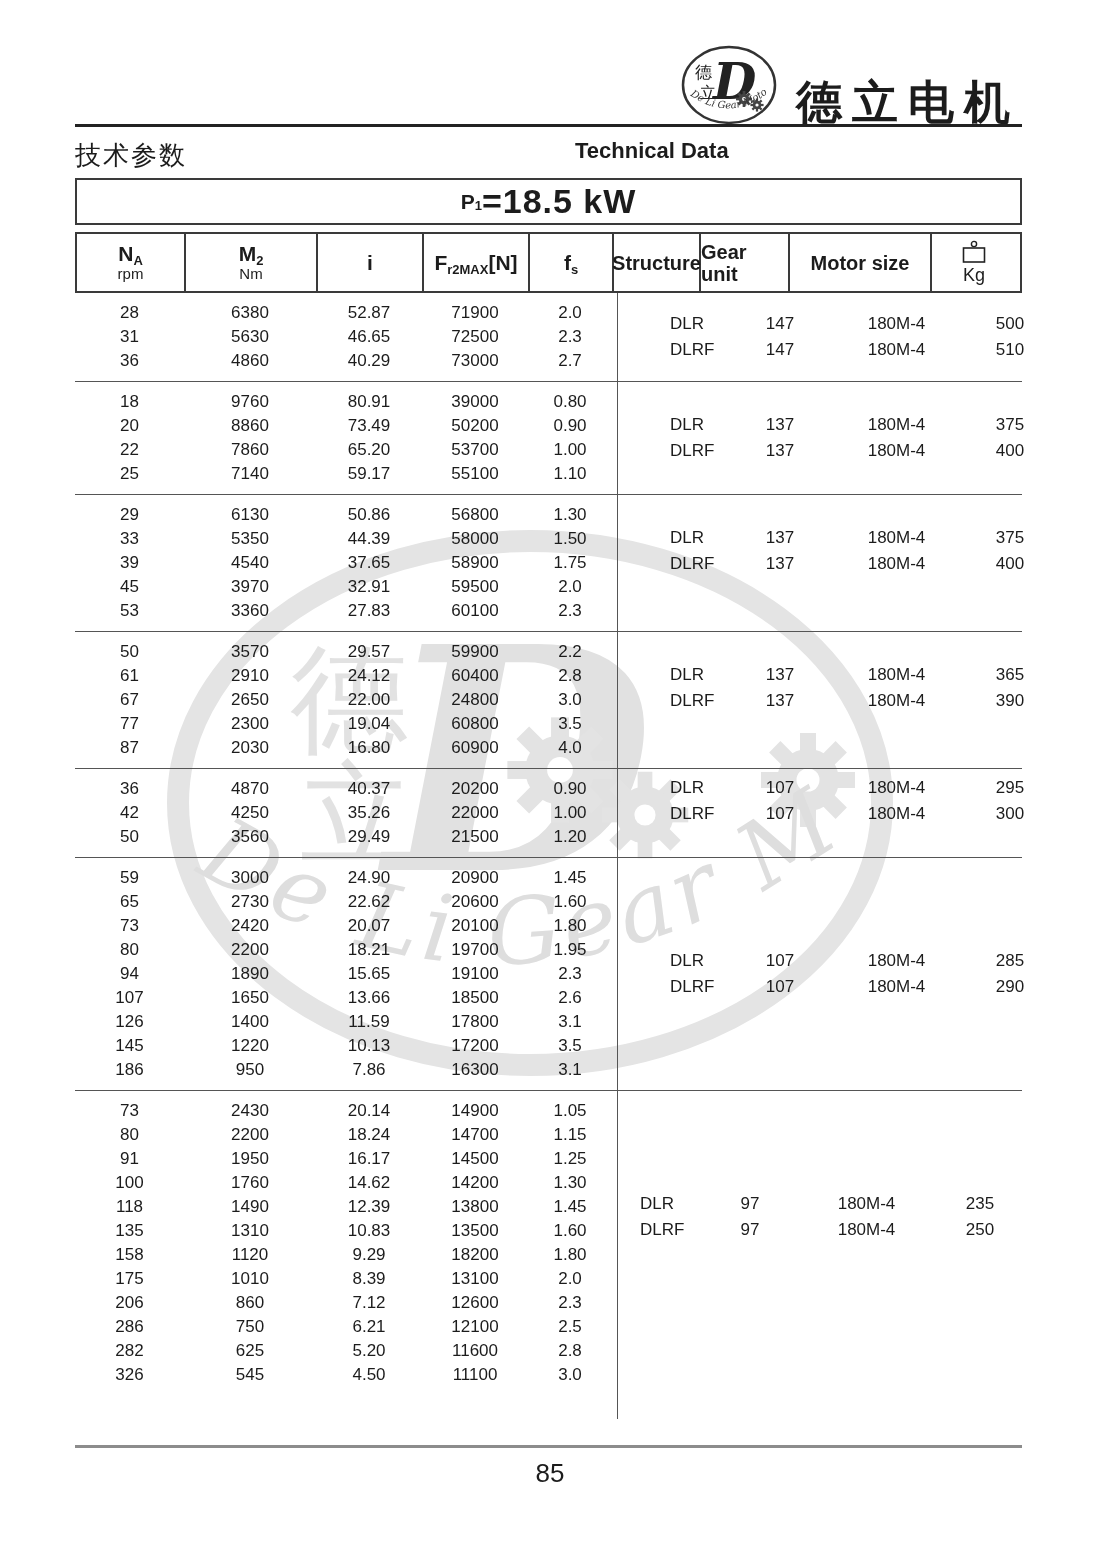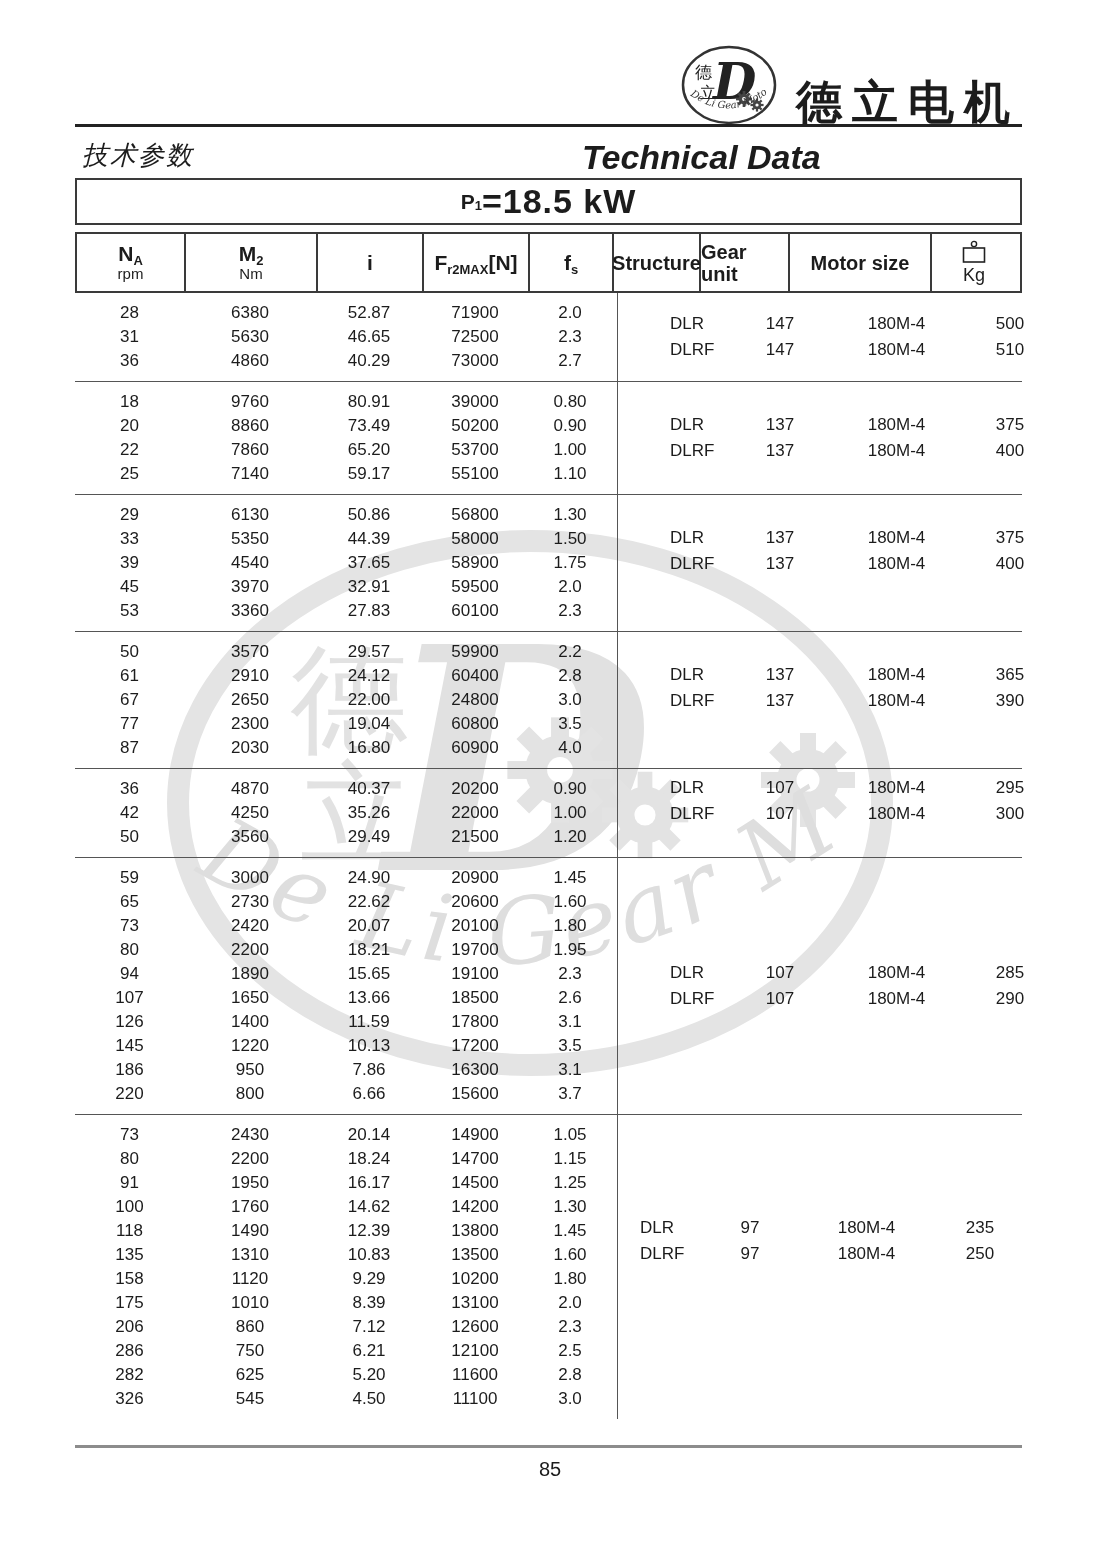--- a/index.html
+++ b/index.html
@@ -7,23 +7,23 @@
         font-family:"Liberation Sans",sans-serif;color:#1c1c1c;}
   .layer{position:relative;z-index:1;}
   
   .watermark{position:absolute;left:140px;top:515px;z-index:0;pointer-events:none;}
   
   .masthead{position:absolute;left:75px;top:50px;width:947px;height:72px;
             display:flex;justify-content:flex-end;align-items:center;gap:18px;}
   .brand-name{font-family:"DejaVu Serif",serif;font-weight:bold;font-size:46px;
               letter-spacing:10px;white-space:nowrap;padding-right:2px;margin-top:33px;}
   .masthead-rule{position:absolute;left:75px;top:124px;width:947px;height:3px;background:#222;}
-  .section-titles{position:absolute;left:82px;top:136px;width:947px;height:34px;font-style:italic;}
+  .section-titles{position:absolute;left:75px;top:136px;width:947px;height:34px;}
   .title-cn{position:absolute;left:0;top:2px;font-size:26px;letter-spacing:2px;}
-  .title-en{position:absolute;left:500px;top:2px;font-size:34px;font-weight:bold;}
+  .title-en{position:absolute;left:500px;top:2px;font-size:22px;font-weight:bold;}
   
   .power-banner{position:absolute;left:75px;top:178px;width:947px;height:47px;
                 border:2px solid #3a3a3a;box-sizing:border-box;
                 display:flex;align-items:center;justify-content:center;}
   .pb-p{font-size:21px;font-weight:bold;}
   .pb-sub{font-size:13px;font-weight:bold;position:relative;top:4px;}
   .pb-big{font-size:34px;font-weight:bold;letter-spacing:1px;}
   
   .table-head{position:absolute;left:75px;top:232px;width:947px;height:61px;
               border:2px solid #3a3a3a;box-sizing:border-box;display:grid;
@@ -42,21 +42,21 @@
   .group.sep{border-bottom:1px solid #555;gap:35px;}
   .g-left{width:542px;}
   .g-row{display:grid;grid-template-columns:109px 132px 106px 106px 84px;height:24px;}
   .cell{font-size:17px;line-height:24px;text-align:center;}
   .g-right{width:405px;display:flex;flex-direction:column;justify-content:center;}
   .r-row{display:grid;grid-template-columns:88px 90px 143px 84px;height:26px;}
   .rcell{font-size:17px;line-height:26px;text-align:center;}
   .r-structure{text-align:left;padding-left:23px;}
   
   .footer-rule{position:absolute;left:75px;top:1445px;width:947px;height:3px;background:#8c8c8c;}
-  .page-number{position:absolute;left:0;top:1458px;width:100%;text-align:center;font-size:20px;}
+  .page-number{position:absolute;left:0;top:1458px;width:100%;text-align:center;font-size:26px;}
 </style>
 </head>
 <body>
 
 <div class="page">
 
   <svg class="watermark" width="790" height="620" viewBox="0 0 790 620" aria-hidden="true">
     <defs>
       <symbol id="gear" viewBox="-10 -10 20 20">
         <g fill="currentColor">
@@ -458,27 +458,20 @@
               <div class="cell">17200</div>
               <div class="cell">3.5</div>
             </div>
             <div class="g-row">
               <div class="cell">186</div>
               <div class="cell">950</div>
               <div class="cell">7.86</div>
               <div class="cell">16300</div>
               <div class="cell">3.1</div>
             </div>
-            <div class="g-row">
-              <div class="cell">220</div>
-              <div class="cell">800</div>
-              <div class="cell">6.66</div>
-              <div class="cell">15600</div>
-              <div class="cell">3.7</div>
-            </div>
           </div>
           <div class="g-right">
             <div class="g-right-inner">
               <div class="r-row">
                 <div class="rcell r-structure">DLR</div>
                 <div class="rcell">107</div>
                 <div class="rcell">180M-4</div>
                 <div class="rcell">285</div>
               </div>
               <div class="r-row">
@@ -531,21 +524,21 @@
               <div class="cell">135</div>
               <div class="cell">1310</div>
               <div class="cell">10.83</div>
               <div class="cell">13500</div>
               <div class="cell">1.60</div>
             </div>
             <div class="g-row">
               <div class="cell">158</div>
               <div class="cell">1120</div>
               <div class="cell">9.29</div>
-              <div class="cell">10200</div>
+              <div class="cell">18200</div>
               <div class="cell">1.80</div>
             </div>
             <div class="g-row">
               <div class="cell">175</div>
               <div class="cell">1010</div>
               <div class="cell">8.39</div>
               <div class="cell">13100</div>
               <div class="cell">2.0</div>
             </div>
             <div class="g-row">

